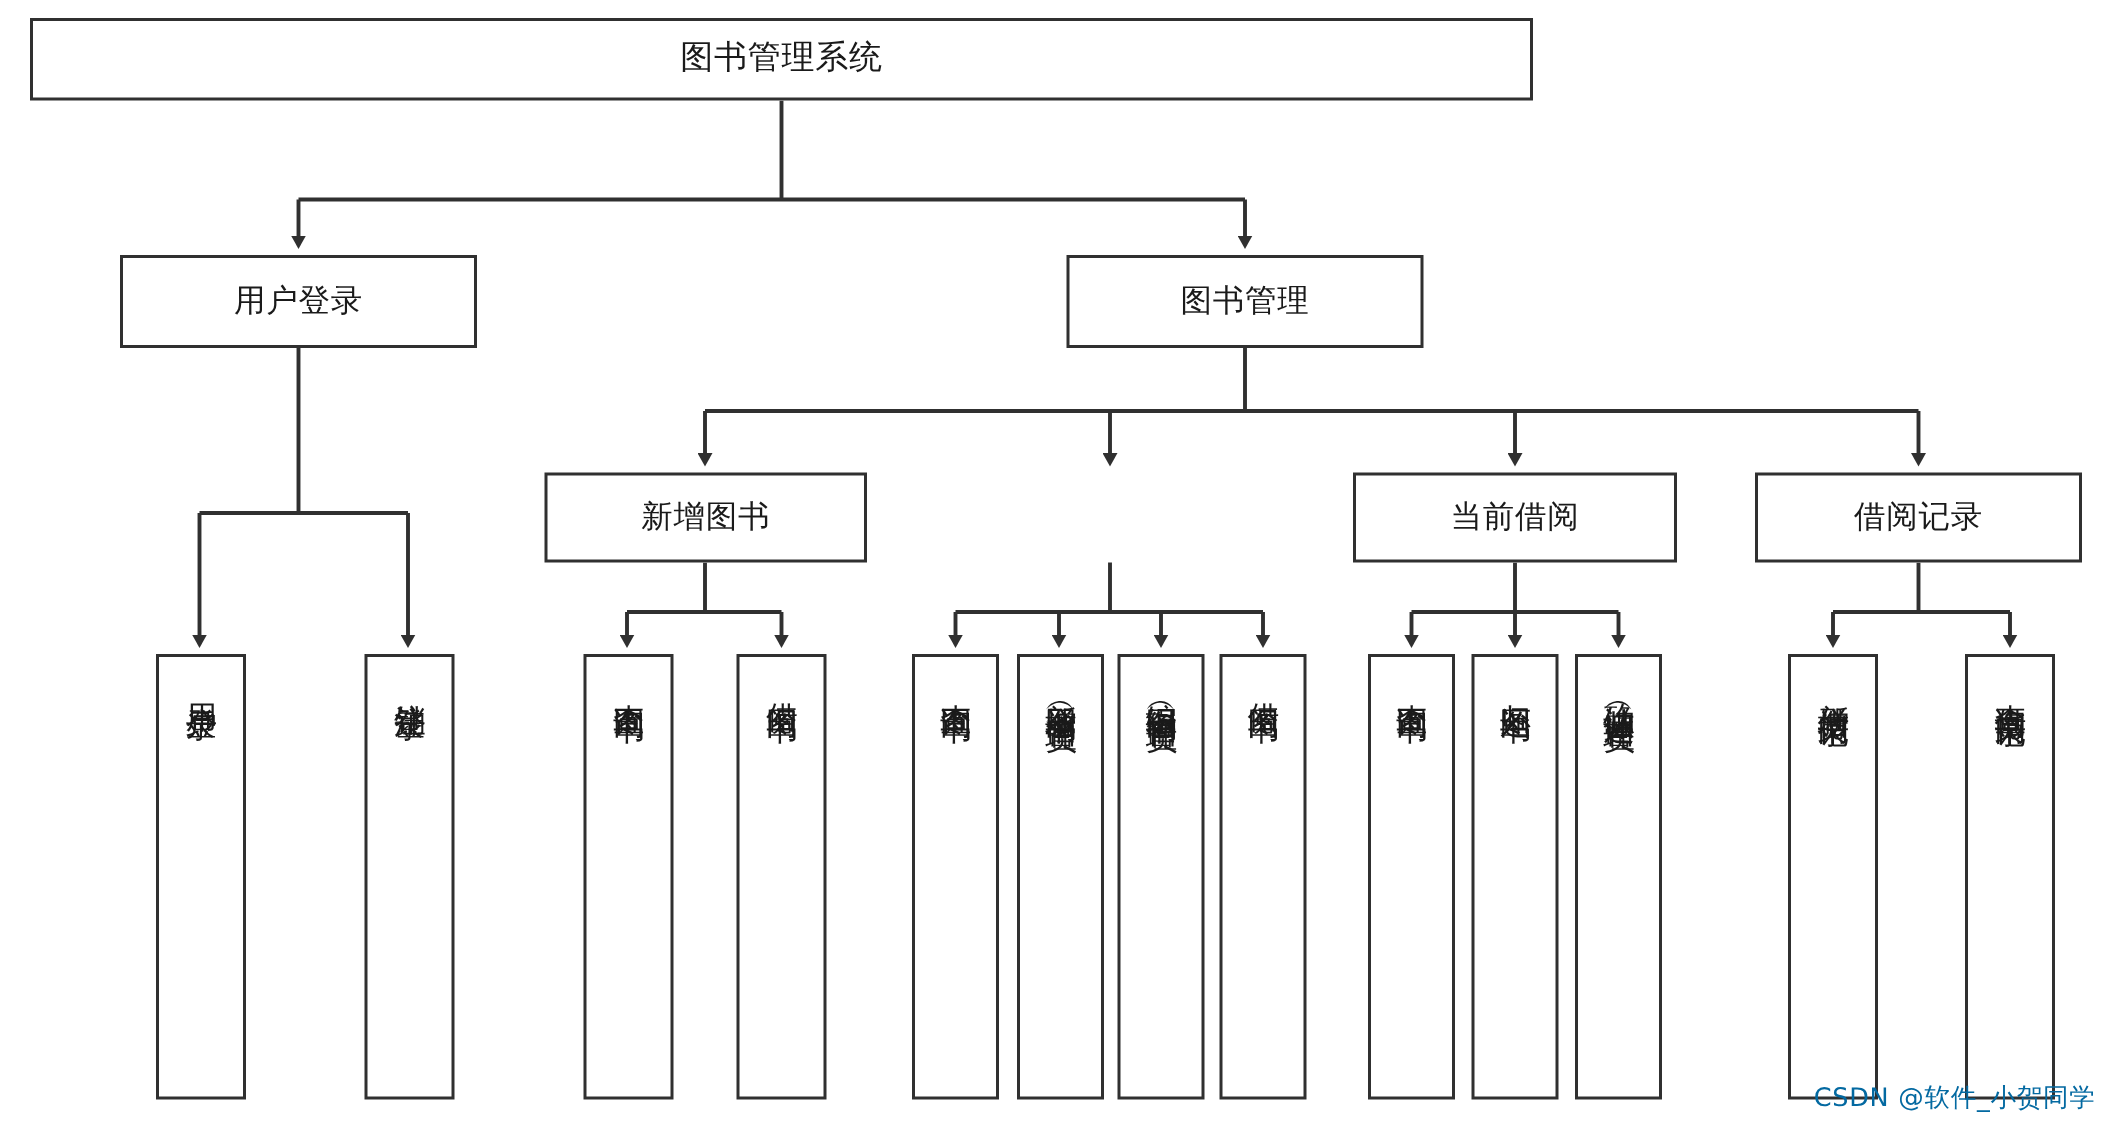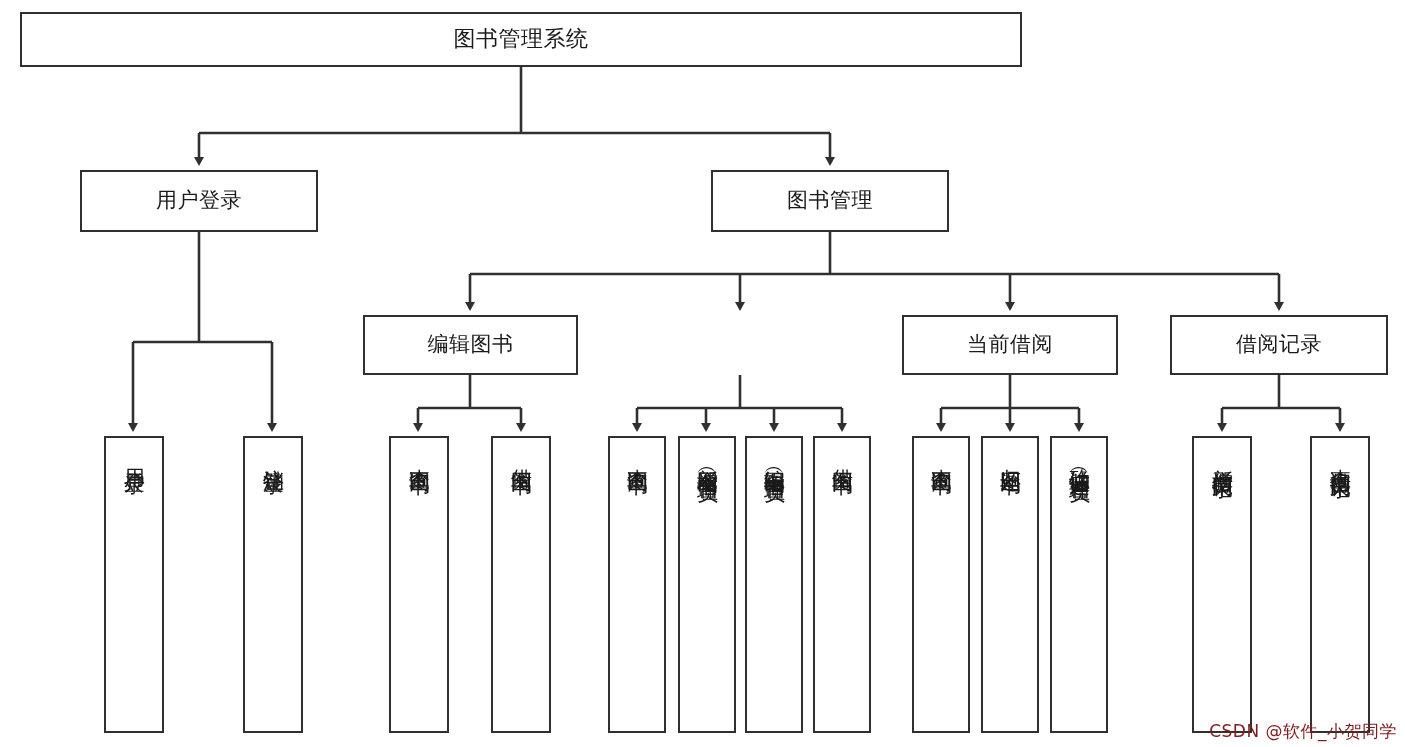--- a/index.html
+++ b/index.html
@@ -63,21 +63,21 @@
     font-size: 21px;
     line-height: 1.18;
     letter-spacing: 2px;
     white-space: nowrap;
   }
   #watermark {
     position: absolute;
     right: 8px;
     bottom: 4px;
     font-size: 17px;
-    color: #7f1d1d;
+    color: #0369a1;
     letter-spacing: 0.5px;
     z-index: 5;
     white-space: nowrap;
     margin-left: 34px;
   }
 </style>
 </head>
 <body>
 
 <div id="diagram-root">
@@ -137,21 +137,21 @@
   </div>
 
   <div class="node horiz" style="left:80px; top:170px; width:238px; height:62px;">
     <span class="label">用户登录</span>
   </div>
   <div class="node horiz" style="left:711px; top:170px; width:238px; height:62px;justify-content:center;">
     <span class="label">图书管理</span>
   </div>
 
   <div class="node horiz" style="left:363px; top:315px; width:215px; height:60px;">
-    <span class="label">编辑图书</span>
+    <span class="label">新增图书</span>
   </div>
   <div class="node horiz" style="left:1170px; top:315px; width:218px; height:60px;">
     <span class="label">借阅记录</span>
   </div>
   <div class="node horiz" style="left:902px; top:315px; width:216px; height:60px;">
     <span class="label">当前借阅</span>
   </div>
 
   <div class="node vert" style="left:104px; top:436px; width:60px; height:297px;">
     <span class="label">用户登录</span>

